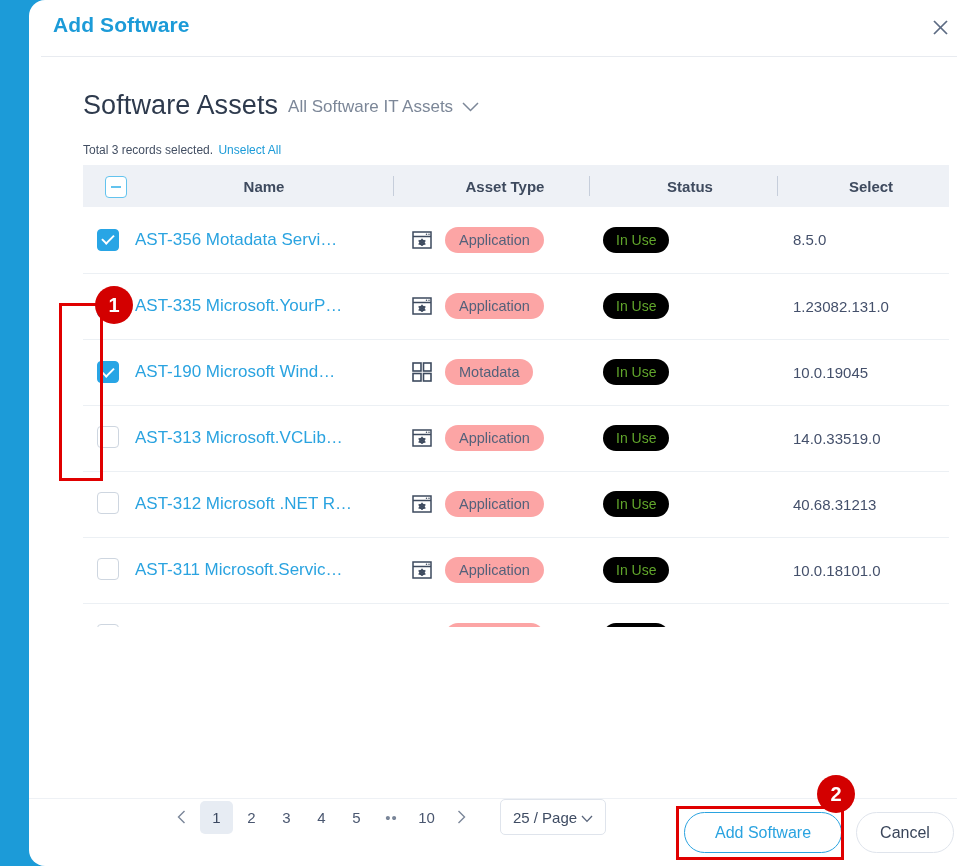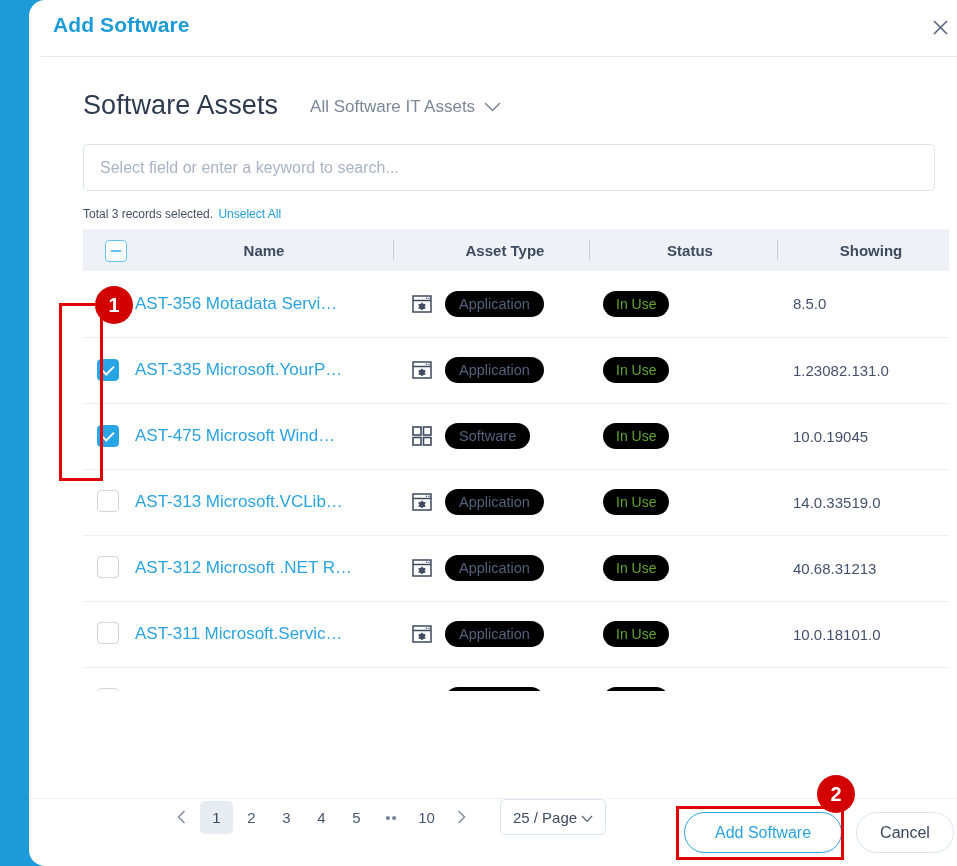--- a/index.html
+++ b/index.html
@@ -52,21 +52,21 @@
     color: #5c6b83;
   }
   #close-button svg { display:block; }
 
   
   #modal-body { position: relative; padding: 0 40px; }
 
   #assets-heading-row {
     display: flex;
     align-items: flex-end;
-    gap: 32px;
+    gap: 10px;
     padding-top: 33px;
     padding-bottom: 6px;
     margin-left: 14px;
   }
   #assets-title {
     font-size: 27px;
     color: #2e3a4d;
     font-weight: normal;
     letter-spacing: .1px;
   }
@@ -192,21 +192,21 @@
   .cbx.indeterminate::after {
     content:"";
     width: 10px; height: 2px; background: #63c3ee;
   }
 
   
   .type-cell { display: flex; align-items: center; gap: 12px; }
   .type-icon { width: 22px; height: 22px; color: #3d4a5e; flex: none; }
   .type-icon svg { display: block; }
   .type-chip {
-    background: #000000;
+    background: #fca5a5;
     color: #54617a;
     font-size: 14.5px;
     border-radius: 14px;
     padding: 5px 14px;
     white-space: nowrap;
   }
 
   .status-chip {
     display: inline-block;
     background: #000000;
@@ -330,40 +330,37 @@
       <div id="assets-scope">
         <span>All Software IT Assets</span>
         <span class="chev">
           <svg width="17" height="10" viewBox="0 0 17 10" fill="none" stroke="currentColor" stroke-width="1.5">
             <polyline points="1,1 8.5,8.5 16,1"></polyline>
           </svg>
         </span>
       </div>
     </div>
 
-    <div id="search-wrap">
-      <input id="search-input" type="text" placeholder="Select field or enter a keyword to search..." style="">
-    </div>
 
     <div id="selection-line">
       <span>Total 3 records selected.</span>
       <span id="unselect-all">Unselect All</span>
     </div>
 
     <div id="table-region">
       <table id="assets-table">
         <thead>
           <tr>
             <th class="col-check">
               <span class="cbx indeterminate"></span>
             </th>
             <th class="col-name">Name</th>
             <th class="col-type">Asset Type</th>
             <th class="col-status">Status</th>
-            <th class="col-ver">Showing</th>
+            <th class="col-ver">Select</th>
           </tr>
         </thead>
         <tbody id="assets-tbody">
             <tr>
               <td class="c-check"><span class="cbx checked"></span></td>
               <td>
                 <span class="name-link">AST-356 Motadata Servi…</span>
               </td>
               <td class="c-type">
                 <span class="type-cell">
@@ -406,33 +403,33 @@
                   </span>
                   <span class="type-chip">Application</span>
                 </span>
               </td>
               <td class="c-status"><span class="status-chip">In Use</span></td>
               <td class="c-ver">1.23082.131.0</td>
             </tr>
             <tr>
               <td class="c-check"><span class="cbx checked"></span></td>
               <td>
-                <span class="name-link">AST-475 Microsoft Wind…</span>
+                <span class="name-link">AST-190 Microsoft Wind…</span>
               </td>
               <td class="c-type">
                 <span class="type-cell">
                   <span class="type-icon">
                     <svg width="22" height="22" viewBox="0 0 22 22" fill="none" stroke="currentColor" stroke-width="1.6">
                       <rect x="2" y="2" width="8" height="8"></rect>
                       <rect x="12.5" y="2" width="7.5" height="8"></rect>
                       <rect x="2" y="12.5" width="8" height="7.5"></rect>
                       <rect x="12.5" y="12.5" width="7.5" height="7.5"></rect>
                     </svg>
                   </span>
-                  <span class="type-chip">Software</span>
+                  <span class="type-chip">Motadata</span>
                 </span>
               </td>
               <td class="c-status"><span class="status-chip">In Use</span></td>
               <td class="c-ver">10.0.19045</td>
             </tr>
             <tr>
               <td class="c-check"><span class="cbx"></span></td>
               <td>
                 <span class="name-link">AST-313 Microsoft.VCLib…</span>
               </td>

